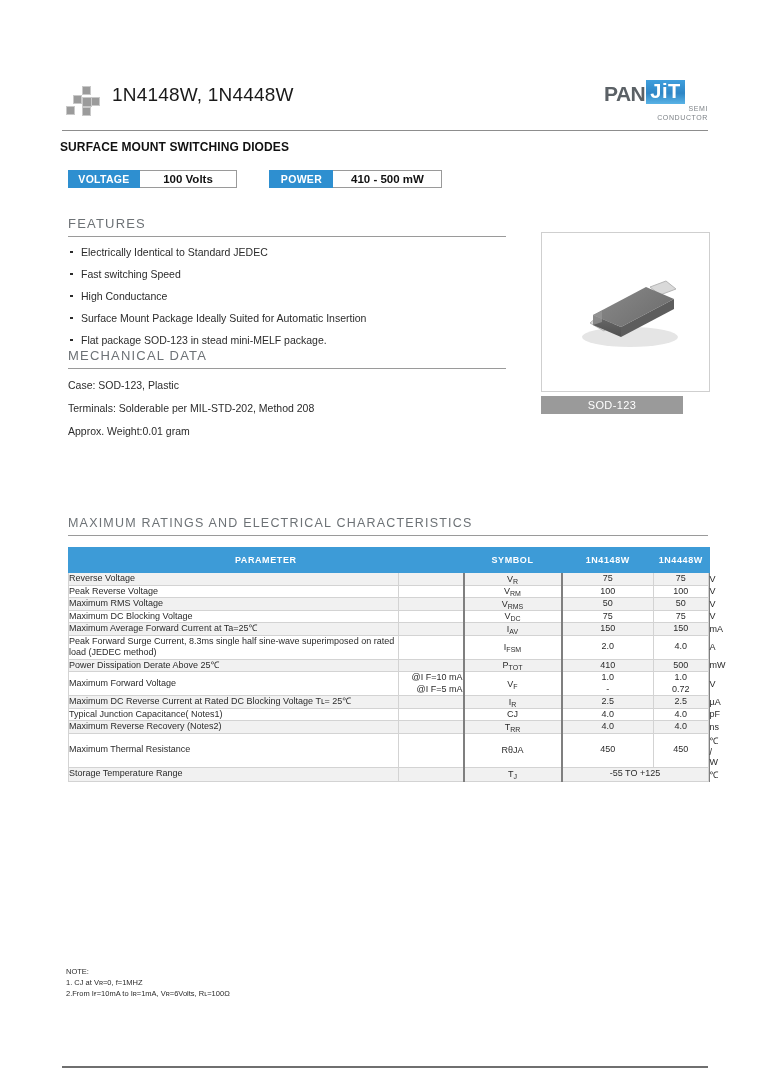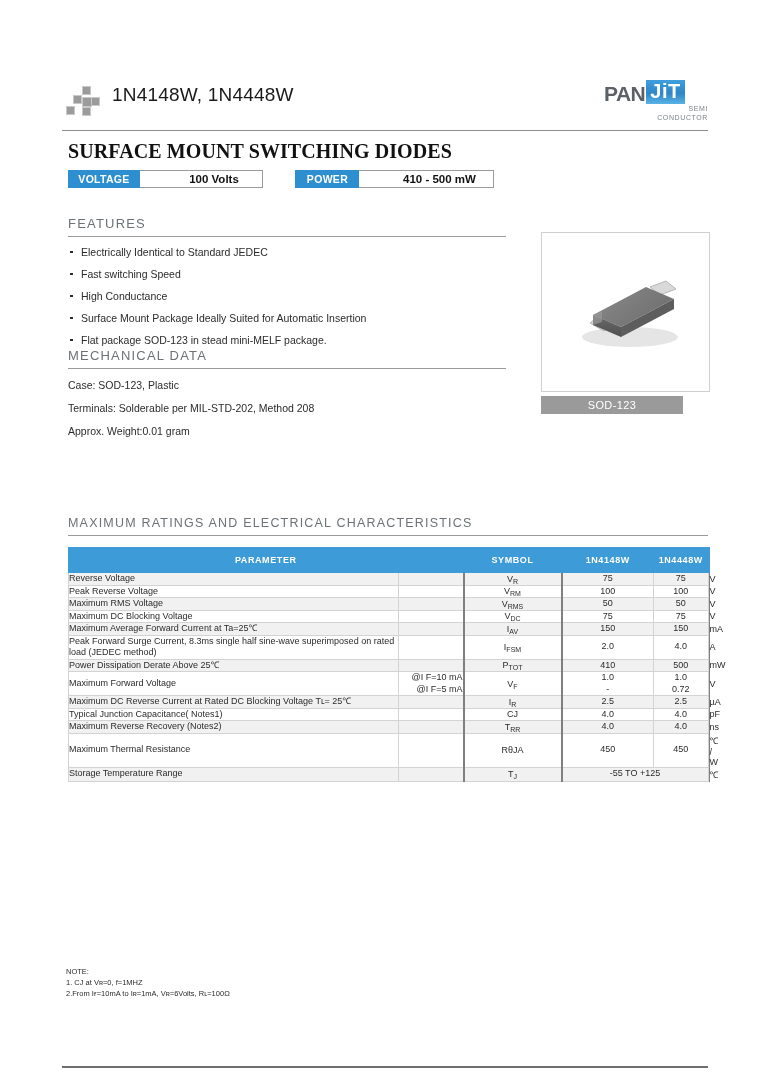--- a/index.html
+++ b/index.html
@@ -29,35 +29,34 @@
     padding:1px 4px 2px 4px;letter-spacing:.5px;margin-left:1px;
   }
   .logo-semi{
     position:absolute;right:0;top:24px;text-align:right;
     font-size:7px;color:#7d8287;line-height:9px;letter-spacing:.6px;
   }
   .hr-head{position:absolute;left:62px;top:86px;width:646px;height:1px;background:#8d8d8d;}
 
   
   .subtitle{
-    position:absolute;left:68px;top:96px;font-size:20px;font-weight:bold;color:#111;
+    position:absolute;left:60px;top:96px;font-size:12px;font-weight:bold;color:#111;
     letter-spacing:.1px;
-    font-family:Liberation Serif, serif;
   }
 
   
   .badges{position:absolute;left:68px;top:126px;height:20px;}
   .badge{display:inline-flex;height:18px;vertical-align:top;}
   .badge-k{
     background:#2e8fd0;color:#ffffff;font-size:10.5px;font-weight:bold;
     display:flex;align-items:center;justify-content:center;letter-spacing:.3px;
   }
   .badge-v{
     background:#ffffff;border:1px solid #9a9a9a;border-left:none;color:#111;
-    font-size:11.5px;font-weight:bold;display:flex;align-items:center;justify-content:center;padding-left:26px;
+    font-size:11.5px;font-weight:bold;display:flex;align-items:center;justify-content:center;
   }
   .b1 .badge-k{width:72px;}
   .b1 .badge-v{width:96px;}
   .b2{margin-left:28px;}
   .b2 .badge-k{width:64px;}
   .b2 .badge-v{width:108px;}
 
   
   .sec{position:absolute;left:68px;width:438px;}
   .sec-h{

